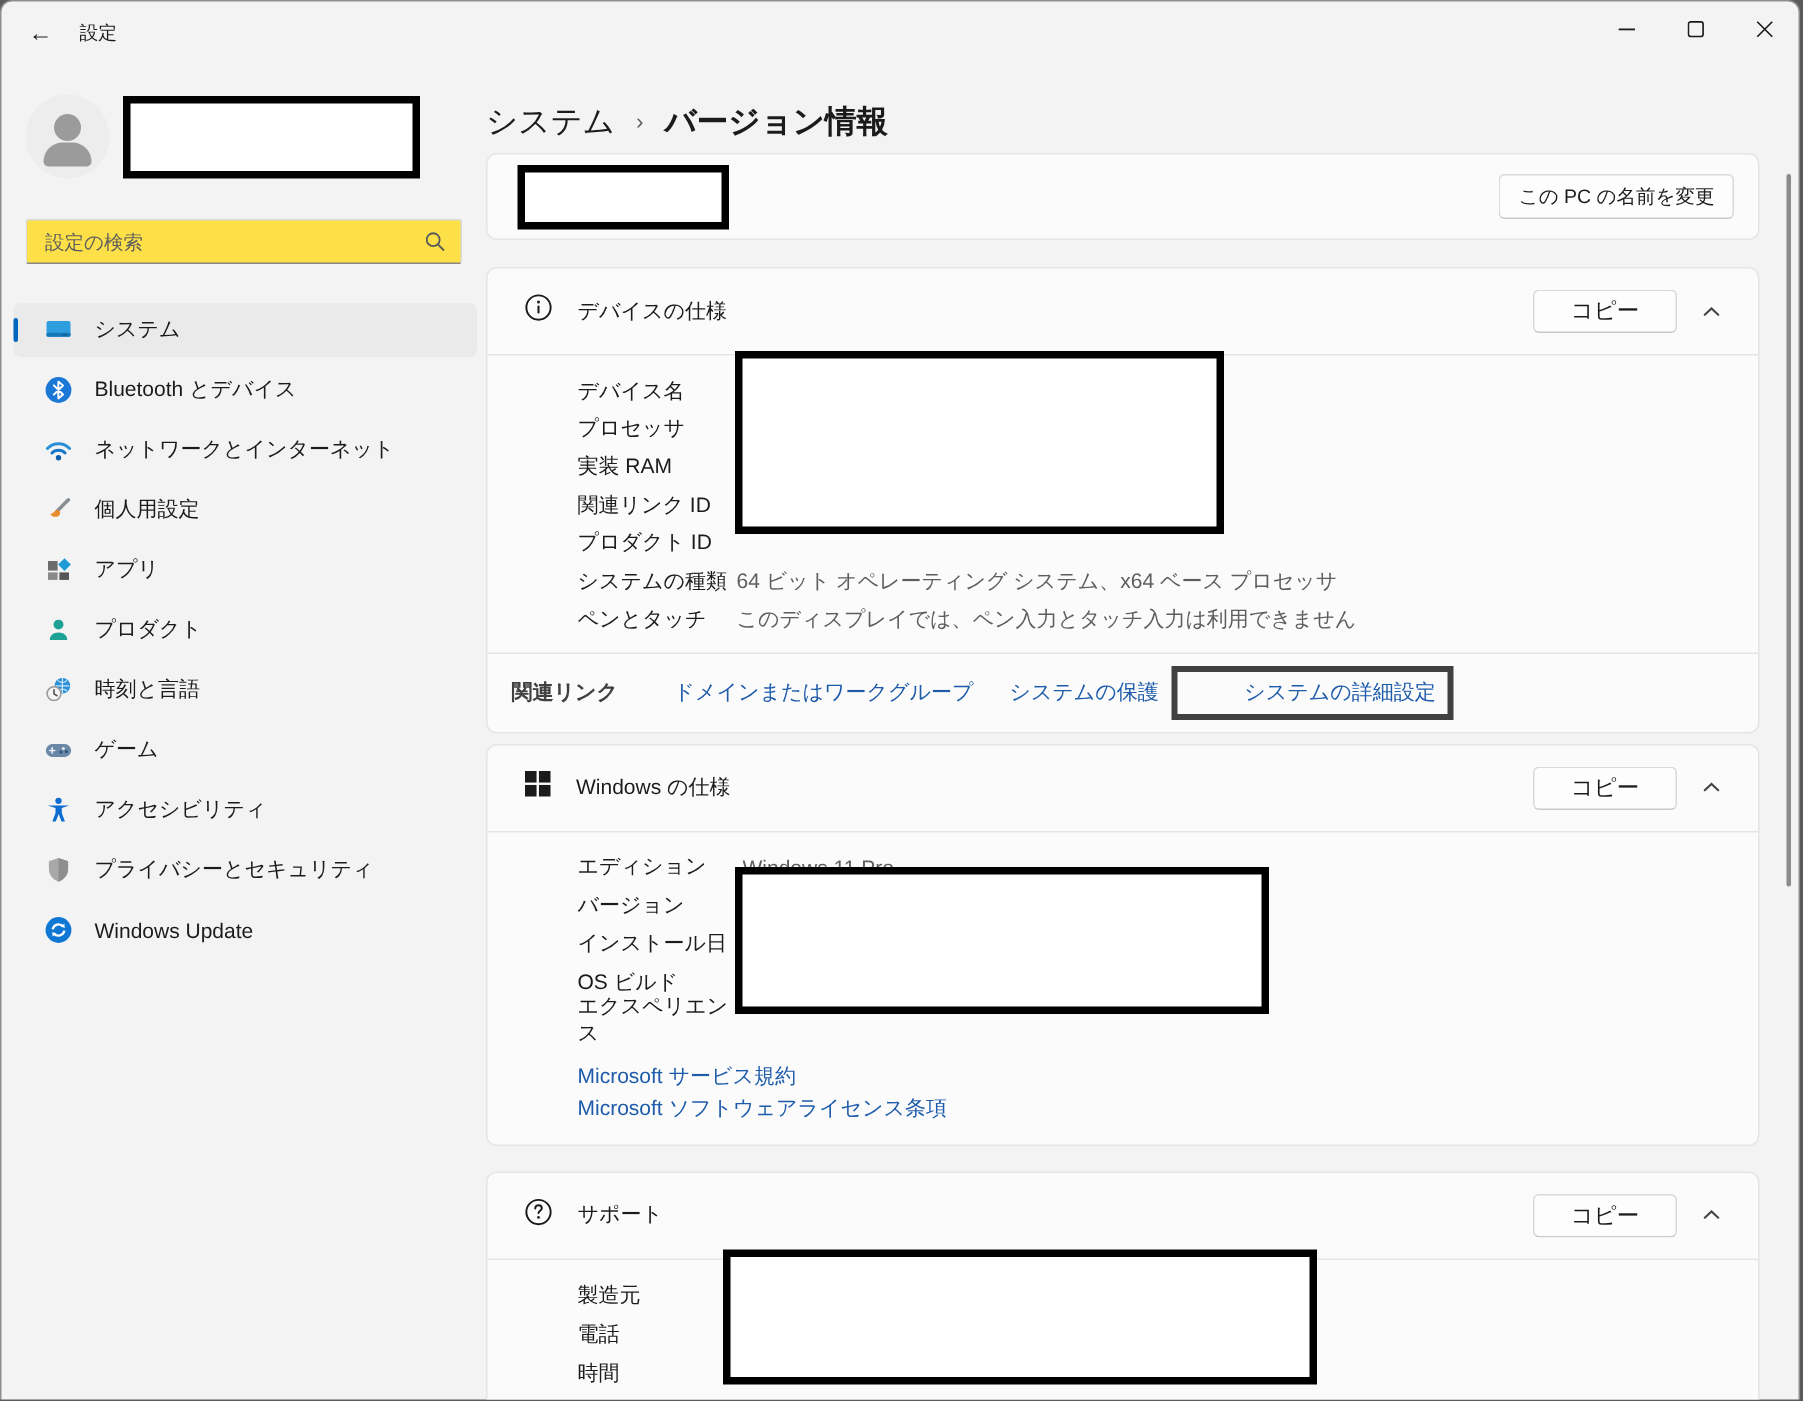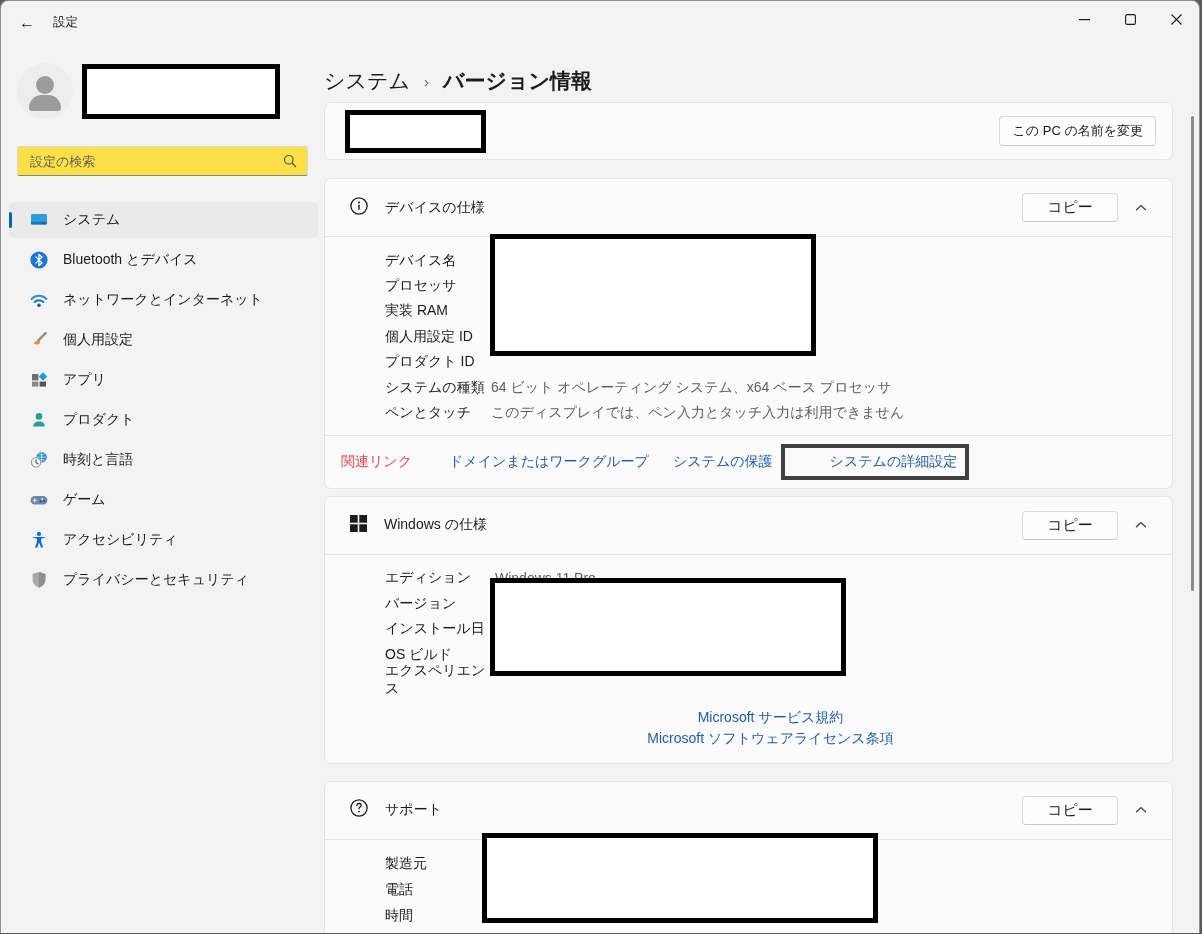--- a/index.html
+++ b/index.html
@@ -44,22 +44,22 @@
   .card-rename{margin-top:4px;height:58px;display:flex;align-items:center;padding:0 16px 0 20px;justify-content:space-between;}
   .card-rename .redact{width:141px;height:43px;}
   .rename-btn{height:30px;padding:0 12px;background:#fdfdfd;border:1px solid #d9d9d9;border-bottom-color:#c9c9c9;border-radius:4px;font-size:13px;color:#1b1b1b;font-family:inherit;}
   .spec-body{position:relative;padding:11px 16px 9px 60px;}
   .spec-row{height:25.4px;display:flex;align-items:center;font-size:14px;}
   .spec-label{width:106px;flex:none;color:#1b1b1b;}
   .spec-label.wide{width:110px;}
   .spec-value{color:#5e5e5e;}
   .overlay-redact{position:absolute;}
   .related-row{height:52px;display:flex;align-items:center;padding-left:16px;font-size:14px;}
-  .related-label{font-weight:400;color:#ef4444;}
-  .link{color:#1e5cab;text-decoration:none;text-align:center;}
+  .related-label{font-weight:700;color:#404040;}
+  .link{color:#1e5cab;text-decoration:none;}
   .related-row .link{margin-left:24px;}
   .related-row .link:first-of-type{margin-left:37px;}
   .redbox{border:4px solid #404040;padding:5px 8px;margin-left:8px;}
   .ms-links{padding:5px 16px 13px 60px;display:flex;flex-direction:column;}
   .ms-links .link{font-size:14px;line-height:21.5px;}
   .scroll-thumb{position:absolute;right:5px;top:115px;width:3px;height:475px;background:#8b8b8b;border-radius:2px;}
 </style>
 </head>
 <body>
 
@@ -210,20 +210,32 @@
       <div class="nav-item">
         <span class="nav-ico">
           <svg width="20" height="20">
               <path d="M10 2 l6.4 2.1 v5.2 c0 4.2-2.7 6.9-6.4 8.5-3.7-1.6-6.4-4.3-6.4-8.5 V4.1 z" fill="#a8a8a8"></path>
               <path d="M10 2 l6.4 2.1 v5.2 c0 4.2-2.7 6.9-6.4 8.5 z" fill="#8e8e8e"></path>
             </svg>
         </span>
         <span class="nav-label">プライバシーとセキュリティ</span>
       </div>
 
+      <div class="nav-item">
+        <span class="nav-ico">
+          <svg width="20" height="20">
+              <circle cx="10" cy="10" r="8.6" fill="#1077d4"></circle>
+              <path d="M6.1 9.6 a4 4 0 0 1 7-1.9" fill="none" stroke="#fff" stroke-width="1.5"></path>
+              <polygon points="13.9,5.6 14.2,8.6 11.4,7.6" fill="#fff"></polygon>
+              <path d="M13.9 10.4 a4 4 0 0 1 -7 1.9" fill="none" stroke="#fff" stroke-width="1.5"></path>
+              <polygon points="6.1,14.4 5.8,11.4 8.6,12.4" fill="#fff"></polygon>
+            </svg>
+        </span>
+        <span class="nav-label">Windows Update</span>
+      </div>
 
     </div>
   </div>
 
   <div class="main">
 
     <div class="breadcrumb">
       <span class="bc-parent">システム</span>
       <span class="bc-sep">›</span>
       <span class="bc-current">バージョン情報</span>
@@ -259,21 +271,21 @@
           </div>
         <div class="spec-row">
             <span class="spec-label">プロセッサ</span>
             <span class="spec-value"></span>
           </div>
         <div class="spec-row">
             <span class="spec-label">実装 RAM</span>
             <span class="spec-value"></span>
           </div>
         <div class="spec-row">
-            <span class="spec-label">個人用設定 ID</span>
+            <span class="spec-label">関連リンク ID</span>
             <span class="spec-value"></span>
           </div>
         <div class="spec-row">
             <span class="spec-label">プロダクト ID</span>
             <span class="spec-value"></span>
           </div>
         <div class="spec-row">
             <span class="spec-label">システムの種類</span>
             <span class="spec-value">64 ビット オペレーティング システム、x64 ベース プロセッサ</span>
           </div>

